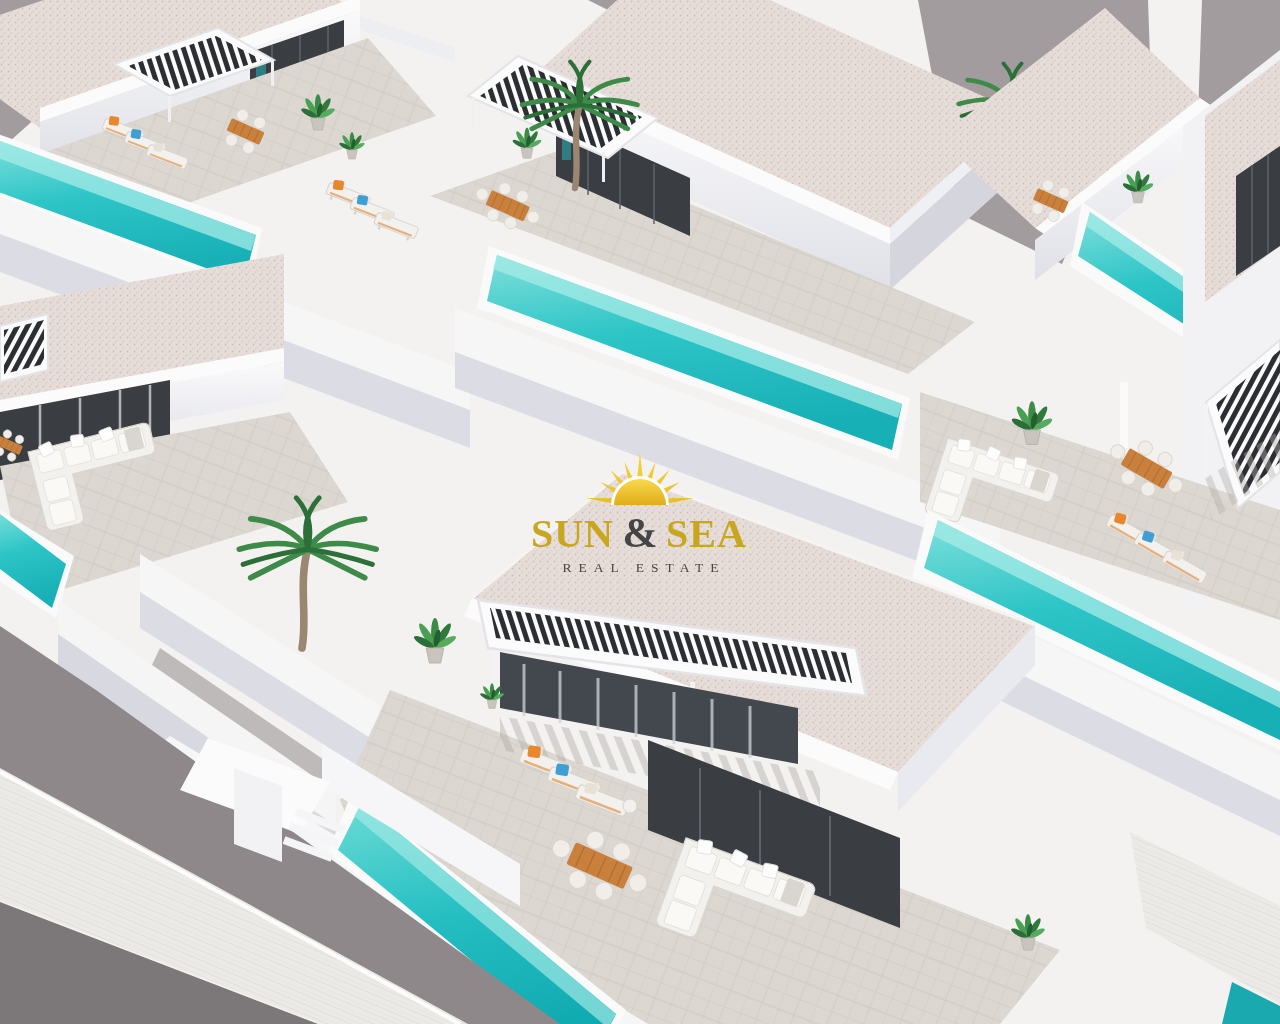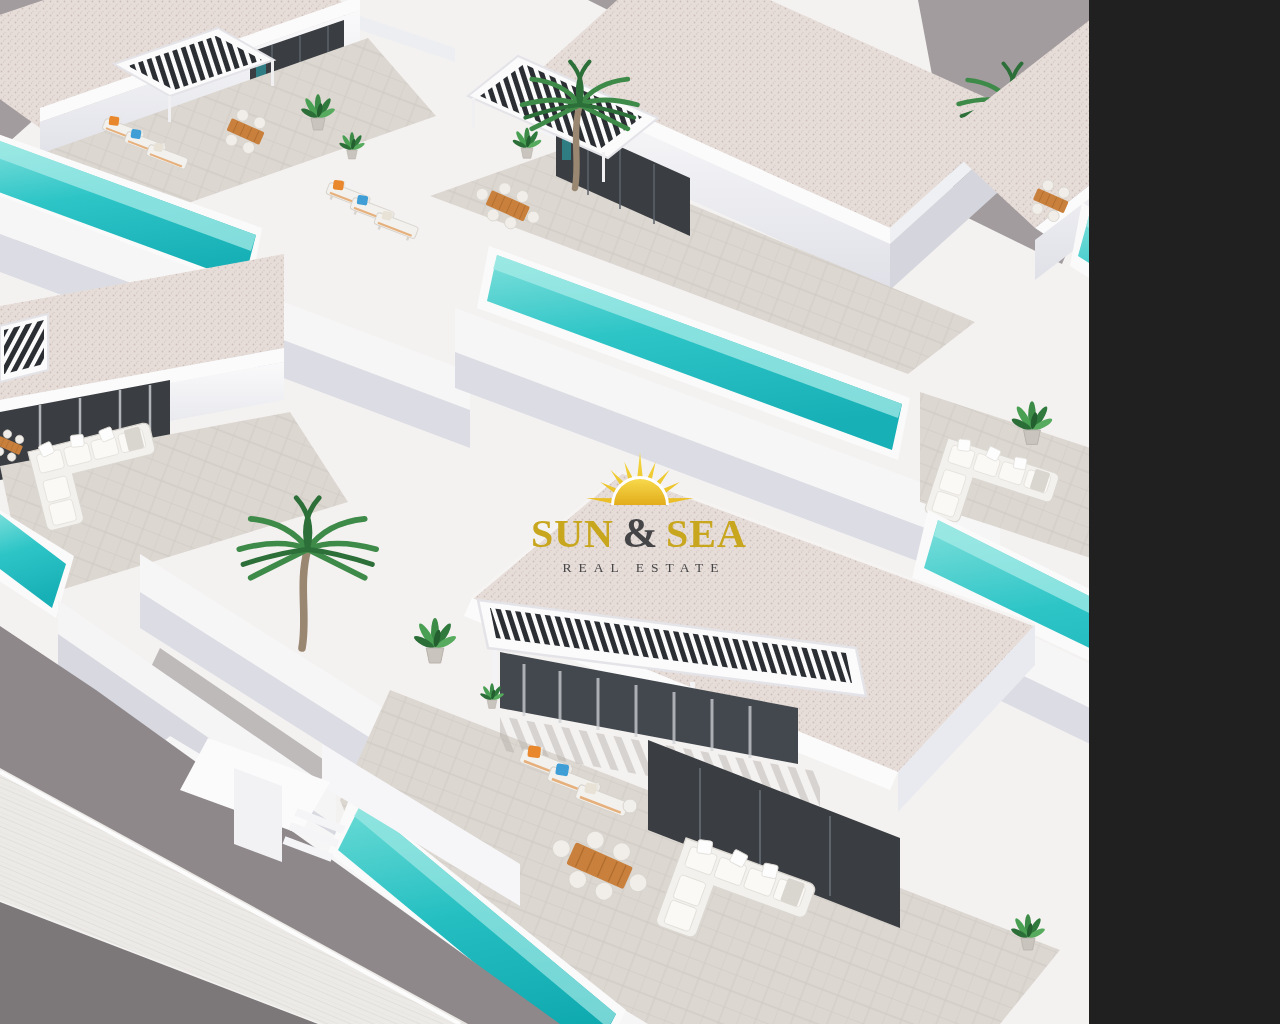--- a/index.html
+++ b/index.html
@@ -1,16 +1,16 @@
 <!DOCTYPE html>
 <html style="--backdrop_gray: #a29c9e; --road_gray: #7c7779; --wall_white: #f7f6f7; --wall_shadow: #d5d6dd; --roof_speckle: #e6ddd9; --facade_charcoal: #3a3d41; --pool_turquoise: #2ec5c7; --pool_light: #9fe8e4; --paver_gray: #dcd7d1; --wood_orange: #c8803c; --cushion_orange: #e8872b; --cushion_blue: #3f9ed6; --plant_green: #3e8a48; --logo_gold: #c8a61e; --logo_dark: #454547;"><head>
 <meta charset="utf-8">
 <style>
   html,body{margin:0;padding:0;background:#202020;}
-  #stage{width:1089px;height:1024px;position:relative;overflow:hidden;background:#f4f2f1;}
+  #stage{width:1280px;height:1024px;position:relative;overflow:hidden;background:#f4f2f1;}
   svg{display:block}
   text{font-family:"Liberation Serif","DejaVu Serif",serif;}
   .speck{fill:url(#speck)} .pav{fill:url(#pav)} .walk{fill:url(#walk)}
   .charcoal{fill:var(--facade_charcoal,#3a3d41)}
   .wedge{fill:var(--backdrop_gray,#a29c9e)}
   .roadf{fill:var(--road_gray,#7c7779)}
   .white1{fill:#fbfbfc} .white2{fill:#f7f6f7} .face{fill:#dcdde4} .face2{fill:#d5d6dd}
   .wallg{fill:url(#wallg)} .poolw{fill:#fafafa}
   .wm-gold{fill:var(--logo_gold,#c8a61e)} .wm-dark{fill:var(--logo_dark,#454547)}
 </style>

